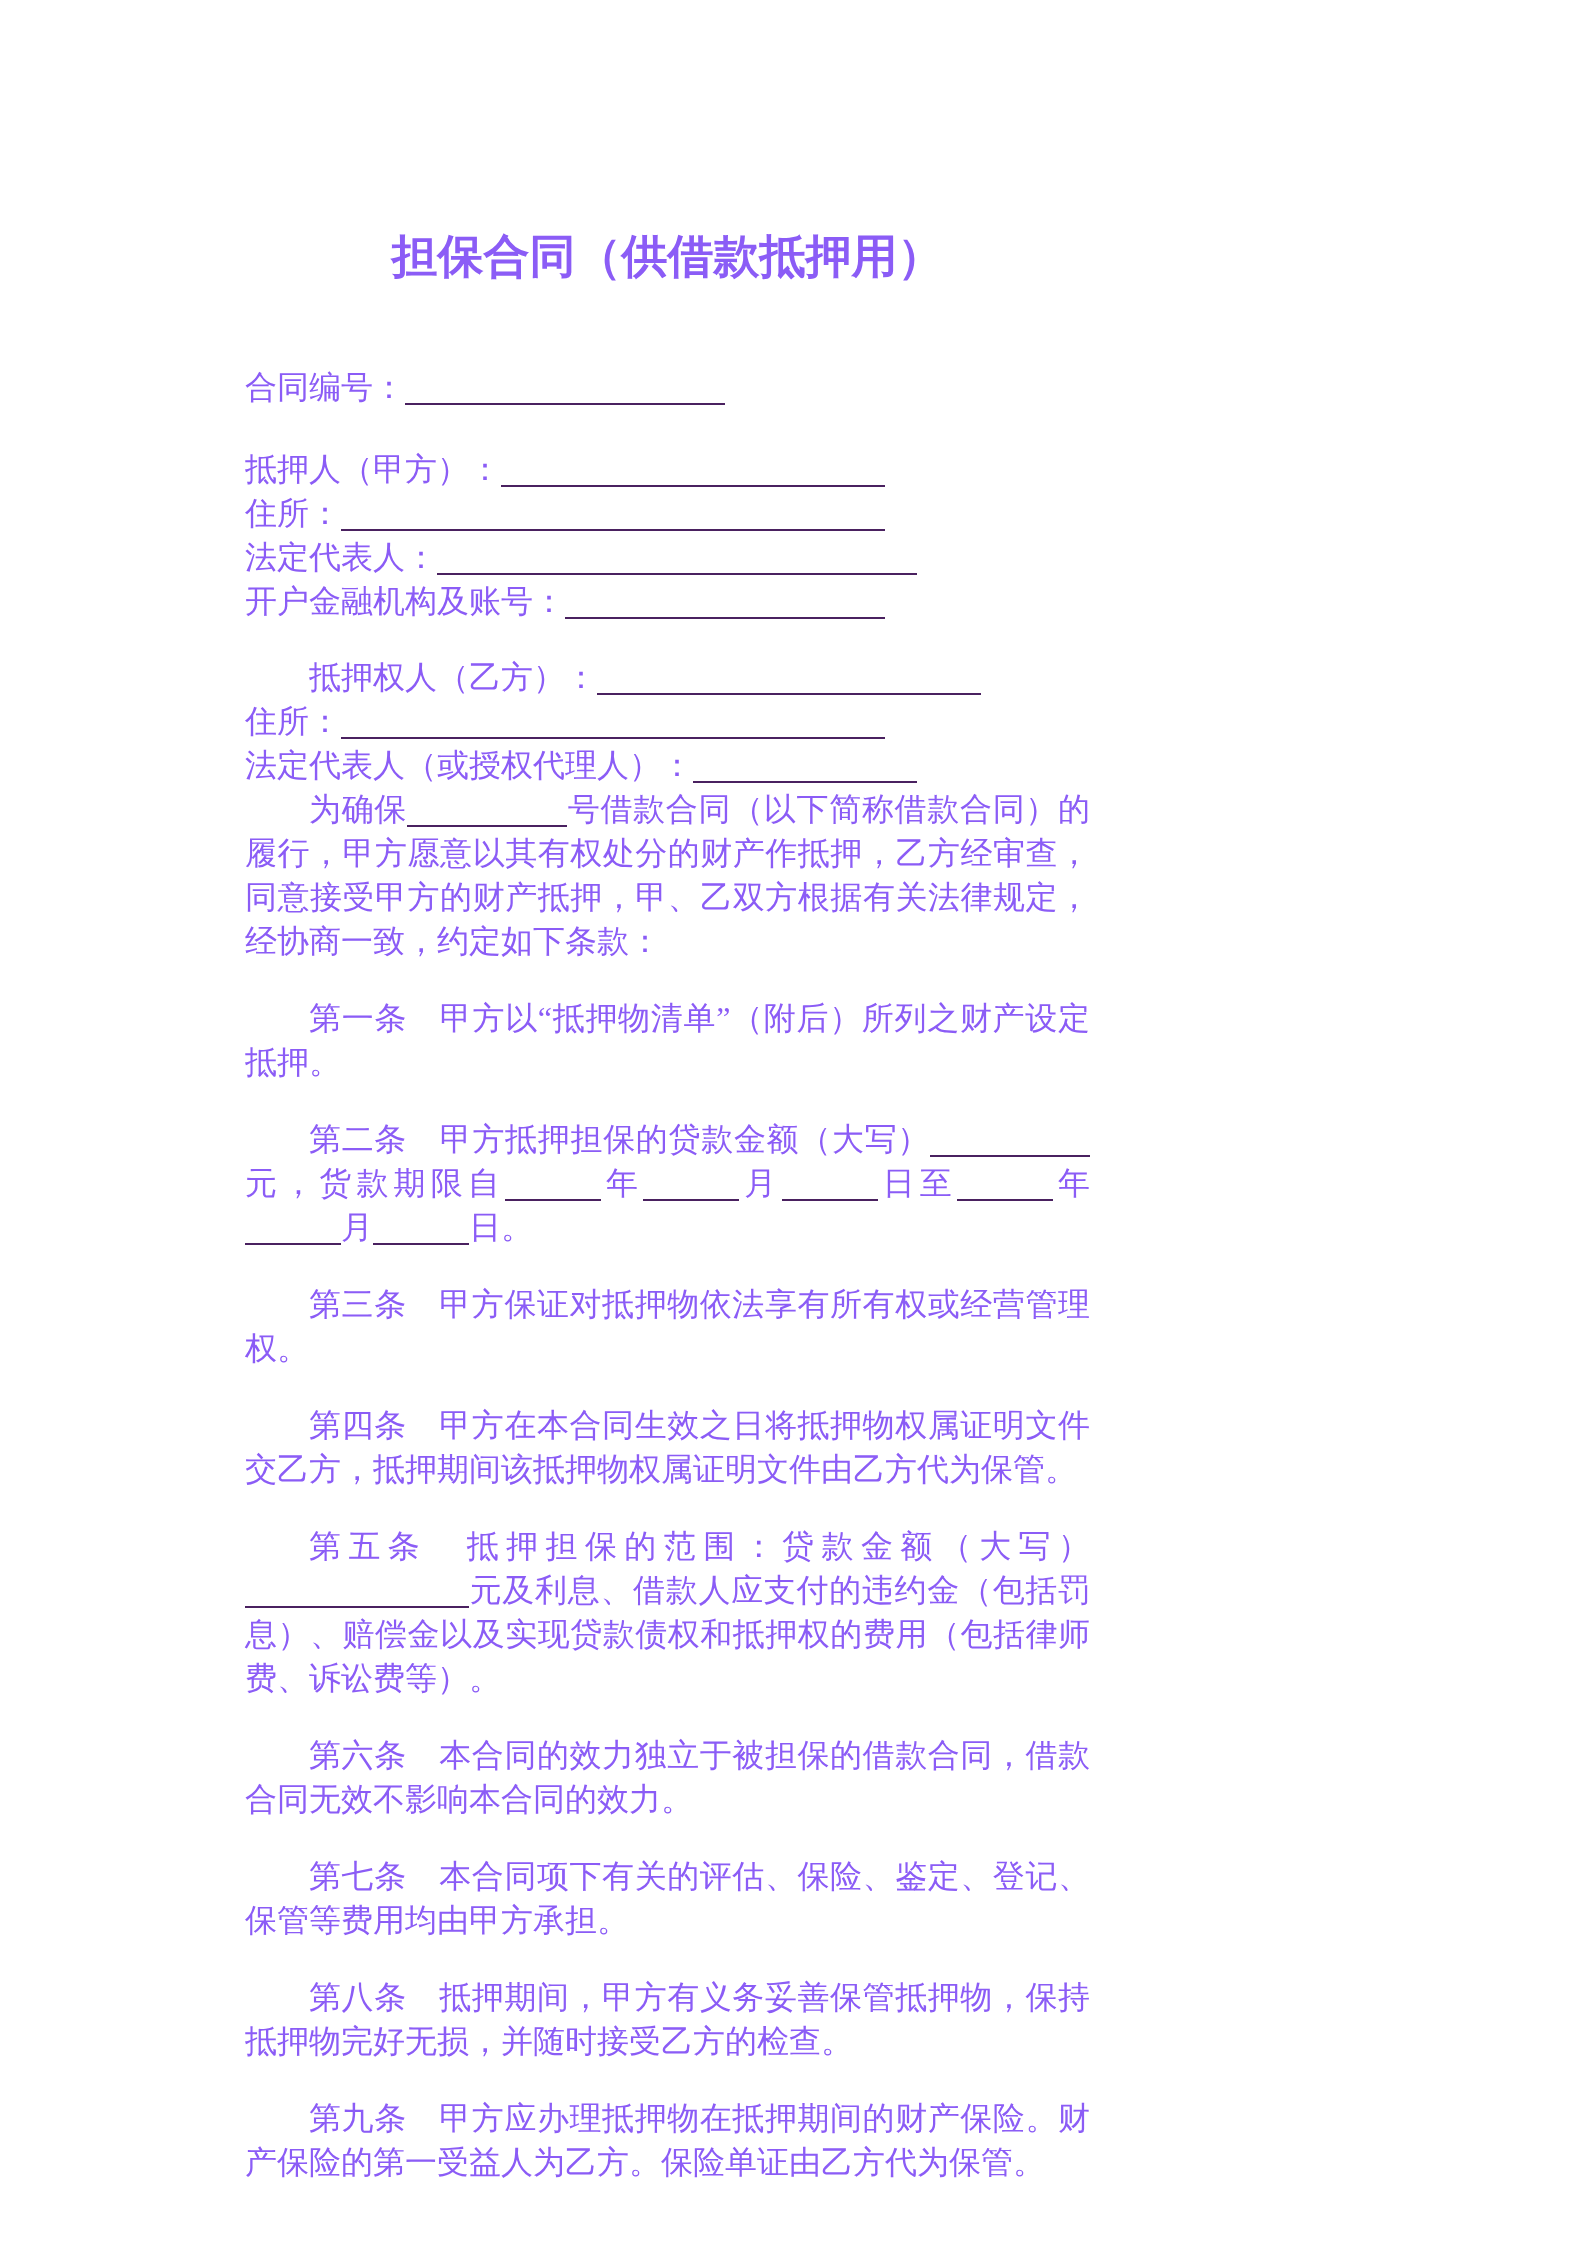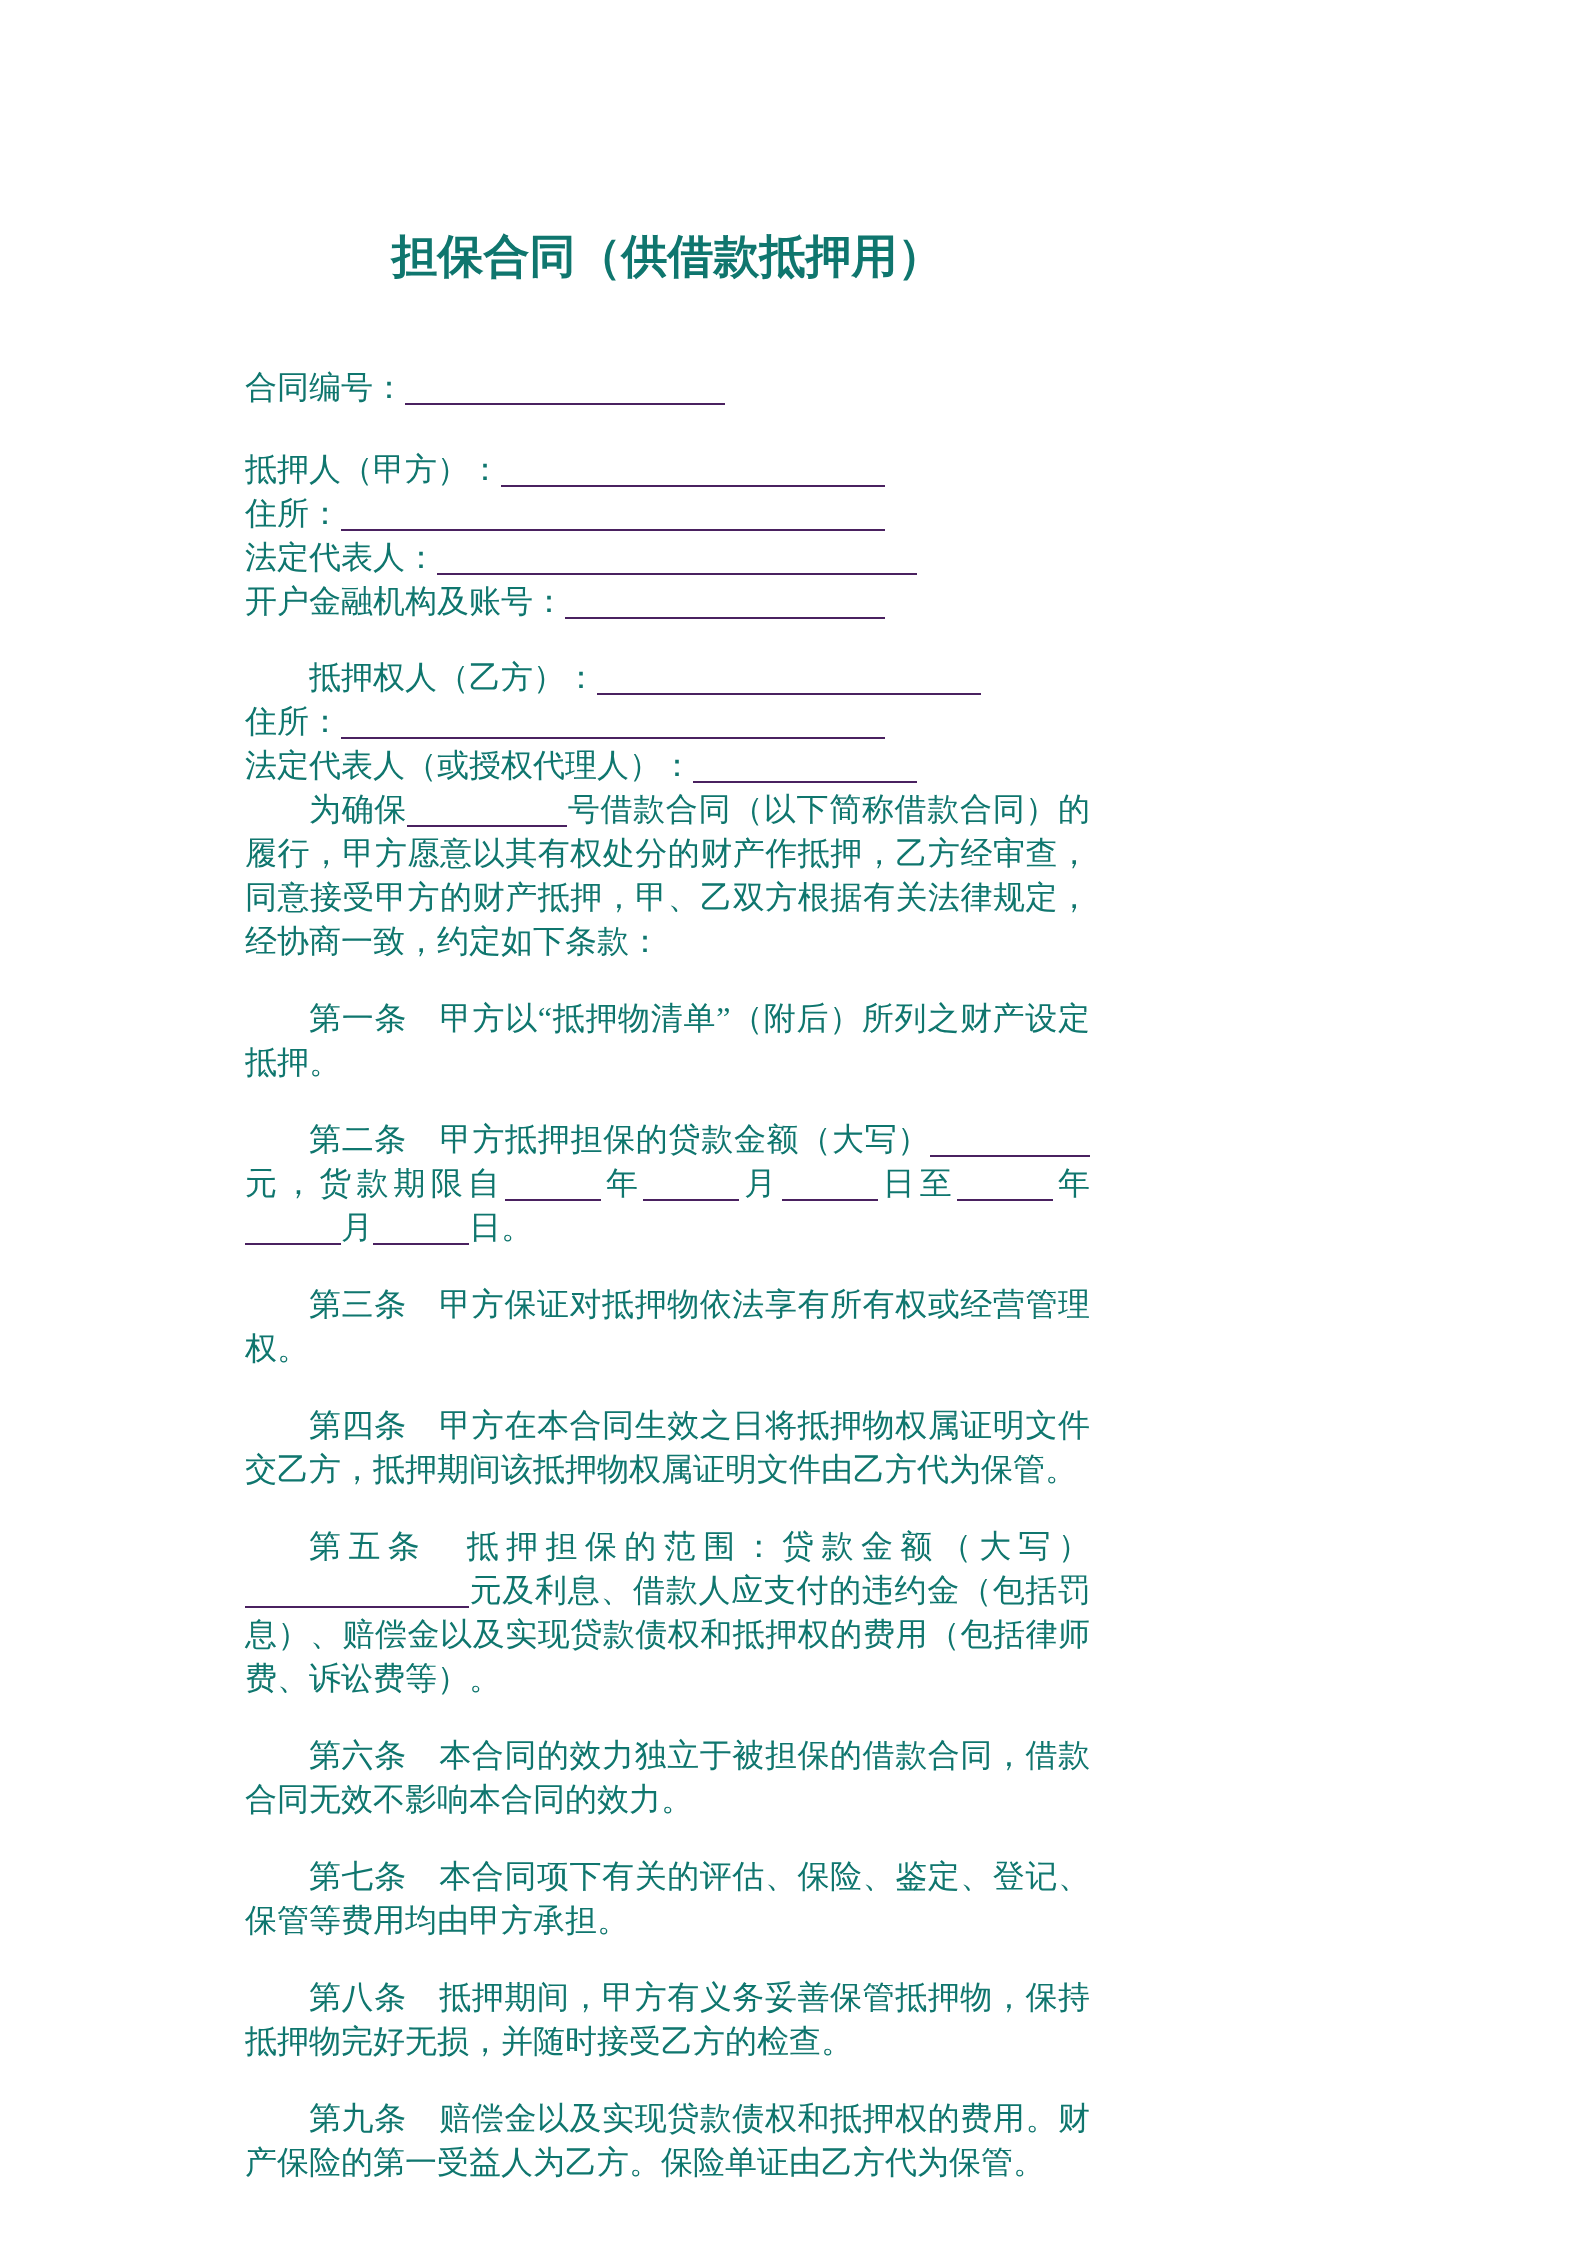--- a/index.html
+++ b/index.html
@@ -1,21 +1,21 @@
 <!DOCTYPE html>
 <html lang="zh"><head>
 <meta charset="utf-8">
 <style>
   html, body { margin: 0; padding: 0; background: #ffffff; }
   .page {
     position: relative;
     width: 1340px;
     height: 2244px;
     background: #ffffff;
-    color: #0f766e;
+    color: #8b5cf6;
     font-family: "Liberation Serif", "DejaVu Serif", serif;
     overflow: hidden;
   }
   .content {
     margin-left: 245px;
     margin-right: 250px;
     font-size: 32px;
     line-height: 44px;
     text-align: justify;
   }
@@ -70,16 +70,16 @@
     <p class="preamble">为确保<span class="bl" style="width:5em;background:#4a2160"></span>号借款合同（以下简称借款合同）的履行，甲方愿意以其有权处分的财产作抵押，乙方经审查，同意接受甲方的财产抵押，甲、乙双方根据有关法律规定，经协商一致，约定如下条款：</p>
 
     <p class="clause">第一条　甲方以“抵押物清单”（附后）所列之财产设定抵押。</p>
     <p class="clause">第二条　甲方抵押担保的贷款金额（大写）<span class="bl" style="width:5em;background:#4a2160"></span>元，货款期限自<span class="bl" style="width:3em;background:#4a2160"></span>年<span class="bl" style="width:3em;background:#4a2160"></span>月<span class="bl" style="width:3em;background:#4a2160"></span>日至<span class="bl" style="width:3em;background:#4a2160"></span>年<span class="bl" style="width:3em;background:#4a2160"></span>月<span class="bl" style="width:3em;background:#4a2160"></span>日。</p>
     <p class="clause">第三条　甲方保证对抵押物依法享有所有权或经营管理权。</p>
     <p class="clause">第四条　甲方在本合同生效之日将抵押物权属证明文件交乙方，抵押期间该抵押物权属证明文件由乙方代为保管。</p>
     <p class="clause">第五条　抵押担保的范围：贷款金额（大写）<span class="bl" style="width:7em;background:#4a2160"></span>元及利息、借款人应支付的违约金（包括罚息）、赔偿金以及实现贷款债权和抵押权的费用（包括律师费、诉讼费等）。</p>
     <p class="clause">第六条　本合同的效力独立于被担保的借款合同，借款合同无效不影响本合同的效力。</p>
     <p class="clause">第七条　本合同项下有关的评估、保险、鉴定、登记、保管等费用均由甲方承担。</p>
     <p class="clause">第八条　抵押期间，甲方有义务妥善保管抵押物，保持抵押物完好无损，并随时接受乙方的检查。</p>
-    <p class="clause">第九条　赔偿金以及实现贷款债权和抵押权的费用。财产保险的第一受益人为乙方。保险单证由乙方代为保管。</p>
+    <p class="clause">第九条　甲方应办理抵押物在抵押期间的财产保险。财产保险的第一受益人为乙方。保险单证由乙方代为保管。</p>
 
   </div>
 </div>
 
 </body></html>

